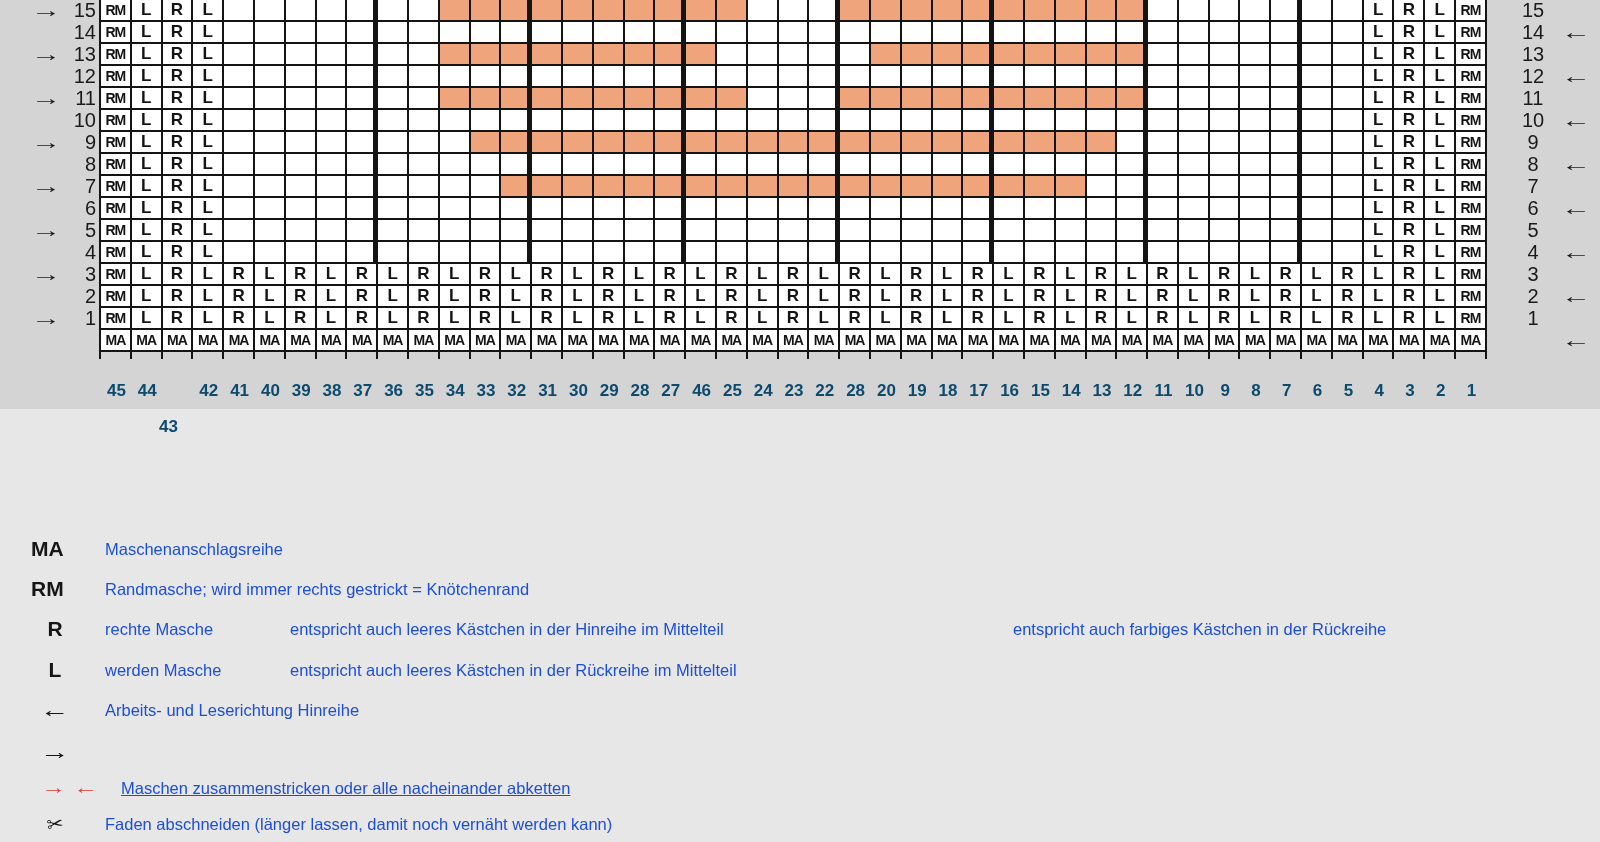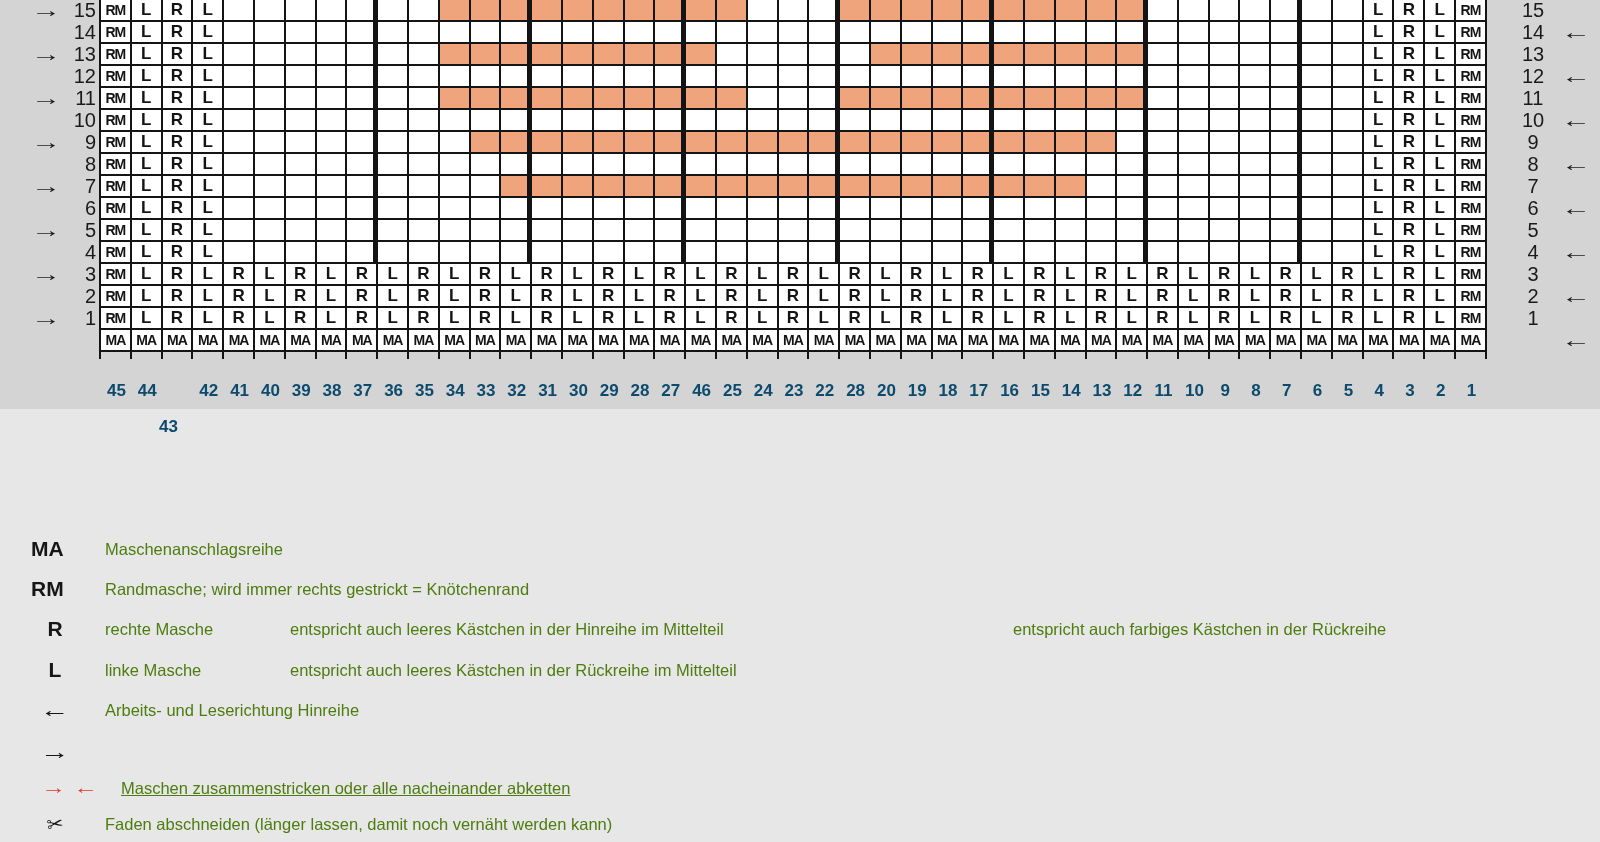--- a/index.html
+++ b/index.html
@@ -17,21 +17,21 @@
   .gutarrow{position:absolute;height:22px;line-height:22px;font-size:20px;color:#1a1a1a;text-align:center;transform:scaleX(1.5);}
   .colnum{position:absolute;height:22px;line-height:22px;text-align:center;font-weight:bold;font-size:17px;color:#0c4a6e;}
   #ticks{position:absolute;left:99px;top:352px;display:flex;border-left:2px solid #141414;height:7px;}
   #ticks div{width:28.8px;height:7px;border-right:2px solid #141414;}
   .desc{position:absolute;left:43px;top:454px;font-size:20px;letter-spacing:0.3px;color:#1d1d1d;white-space:nowrap;}
   .litem{position:absolute;left:0;width:1600px;height:26px;}
   .lsym{position:absolute;left:31px;top:0;width:48px;height:26px;line-height:26px;font-weight:bold;font-size:21px;color:#161616;}
   .lsym.centered{text-align:center;}
   .lsym.arrowsym{font-weight:normal;transform:scaleX(1.4);}
   .lsym.scissors{font-weight:normal;font-size:20px;transform:rotate(-8deg);}
-  .ltext{position:absolute;top:0;height:26px;line-height:26px;font-size:16.5px;color:#4d7c0f;white-space:nowrap;}
+  .ltext{position:absolute;top:0;height:26px;line-height:26px;font-size:16.5px;color:#1d4ed8;white-space:nowrap;}
   .redarrow{position:absolute;top:0;height:26px;line-height:26px;font-weight:bold;font-size:19px;color:#DC3528;transform:scaleX(1.3);}
 </style>
 </head>
 <body>
 
 <div class="screen">
   <div class="top-bg"></div>
   <div id="grid">
       <div class="cell small">RM</div>
       <div class="cell">L</div>
@@ -906,21 +906,21 @@
         <div class="ltext" style="left: 105px;">Randmasche; wird immer rechts gestrickt = Knötchenrand</div>
       </div>
       <div class="litem" style="top: 616px;">
         <div class="lsym centered">R</div>
         <div class="ltext" style="left: 105px;">rechte Masche</div>
         <div class="ltext" style="left: 1013px;">entspricht auch farbiges Kästchen in der Rückreihe</div>
         <div class="ltext" style="left: 290px;">entspricht auch leeres Kästchen in der Hinreihe im Mittelteil</div>
       </div>
       <div class="litem" style="top: 657px;">
         <div class="lsym centered">L</div>
-        <div class="ltext" style="left: 105px;">linke Masche</div>
+        <div class="ltext" style="left: 105px;">werden Masche</div>
         <div class="ltext" style="left: 290px;">entspricht auch leeres Kästchen in der Rückreihe im Mittelteil</div>
       </div>
       <div class="litem" style="top: 697px;">
         <div class="lsym centered arrowsym">←</div>
         <div class="ltext" style="left: 105px;">Arbeits- und Leserichtung Hinreihe</div>
       </div>
       <div class="litem" style="top: 739px;">
         <div class="lsym centered arrowsym">→</div>
       </div>
       <div class="litem" style="top: 775px;">

